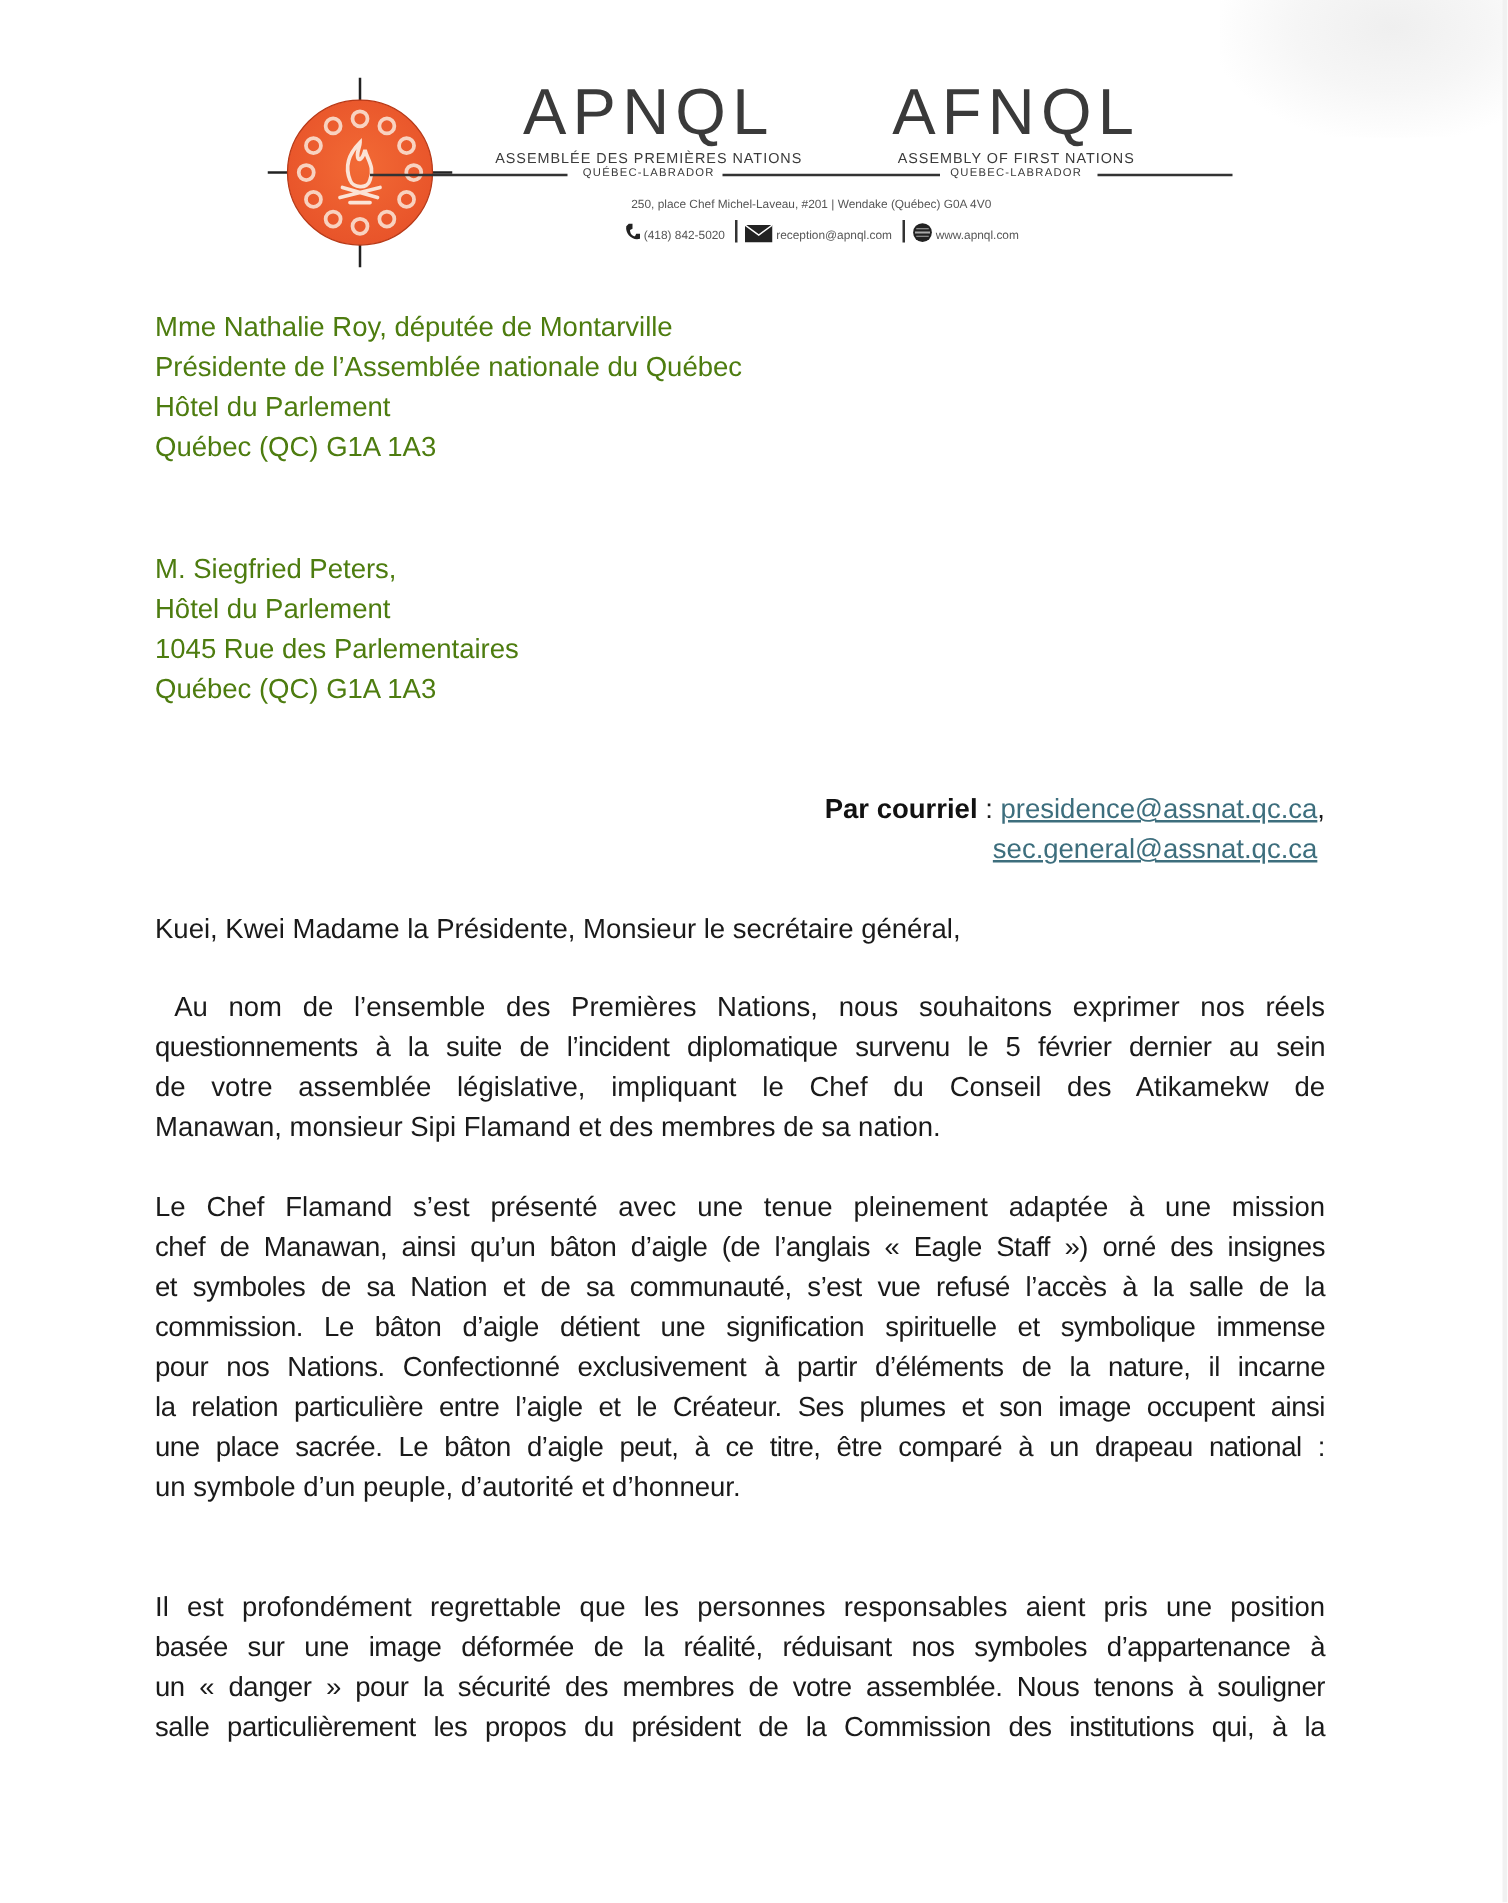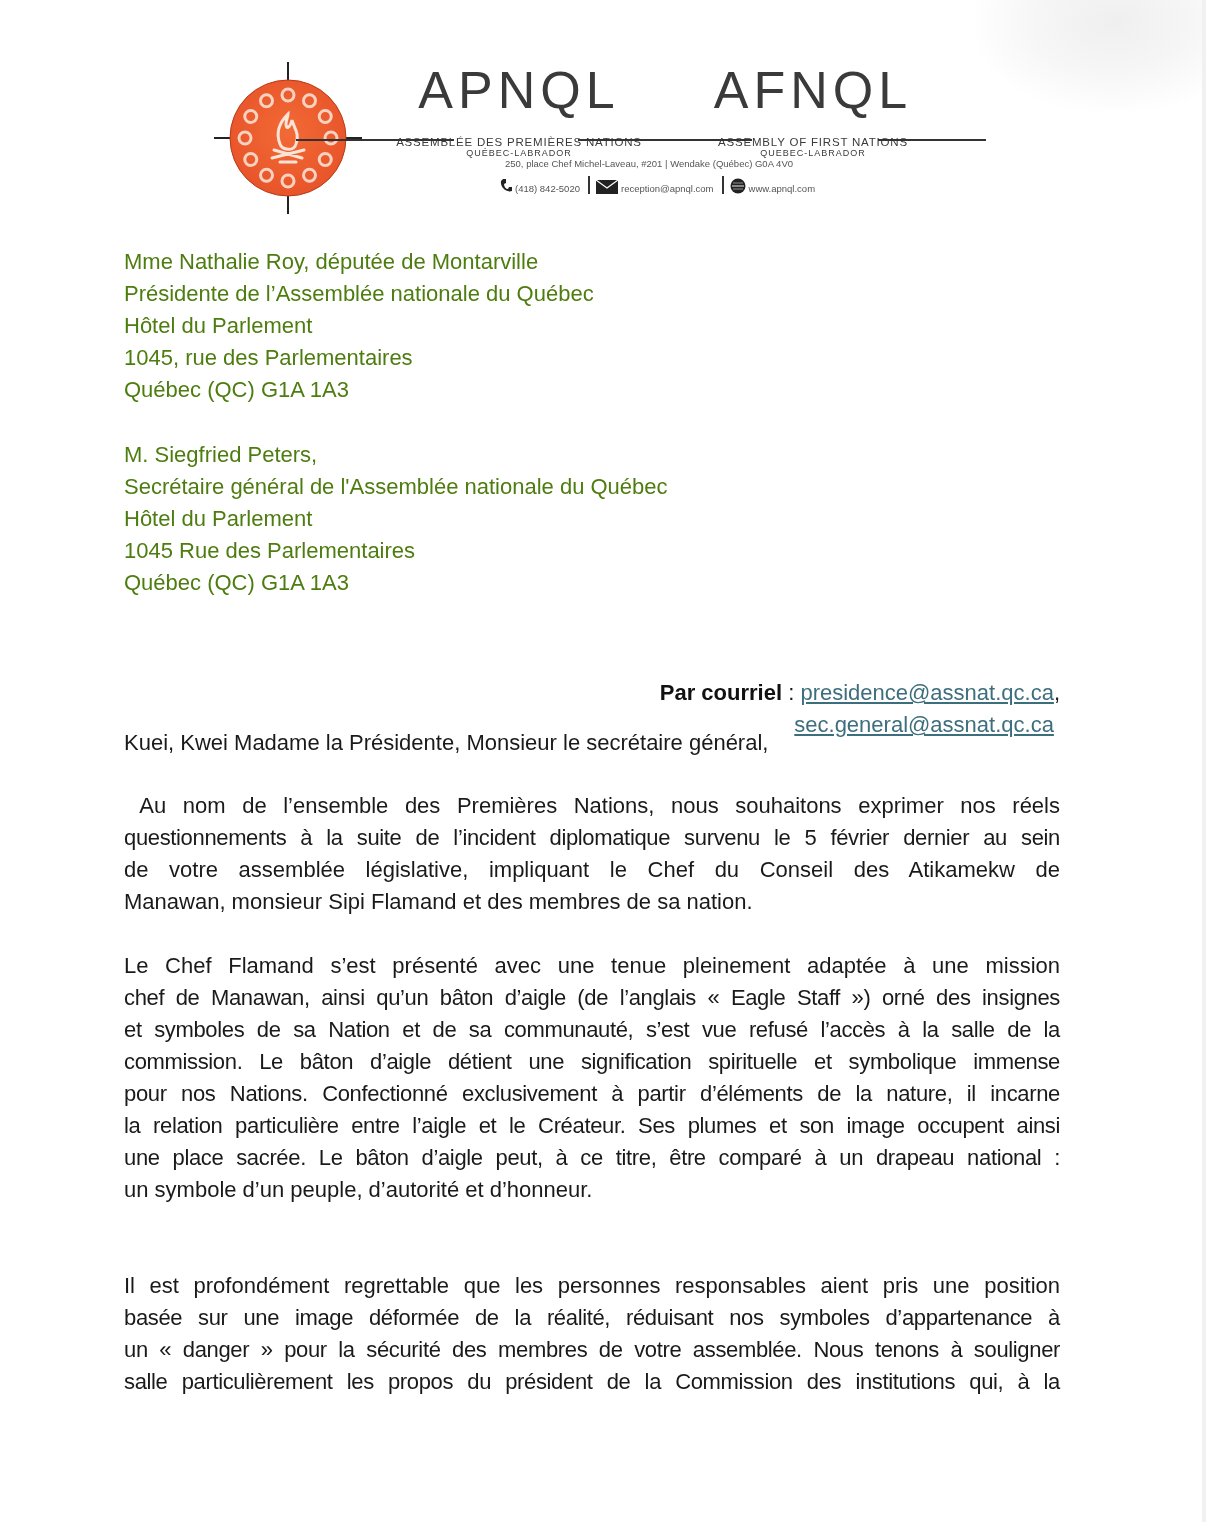--- a/index.html
+++ b/index.html
@@ -13,39 +13,39 @@
     background: radial-gradient(ellipse at 60% 20%, #efefef 0%, #f6f6f6 40%, rgba(255,255,255,0) 75%);
   }
   .right-edge { position: absolute; right: 0; top: 0; width: 4px; height: 1522px; background: #f1f1f1; }
 
   
   .logo { position: absolute; left: 214px; top: 62px; width: 148px; height: 152px; }
   .org { position: absolute; top: 60px; color: #3a3a3a; font-weight: normal; text-align: center; }
   .org-fr { left: 386px; width: 266px; }
   .org-en { left: 700px; width: 226px; }
   .acronym { font-size: 52px; letter-spacing: 5px; line-height: 60px; display: block; }
-  .org-name { font-size: 11.5px; letter-spacing: 0.8px; line-height: 12px; display: block; margin-top: 16px; white-space: nowrap; }
+  .org-name { font-size: 11.5px; letter-spacing: 0.8px; line-height: 12px; display: block; margin-top: 1px; white-space: nowrap; }
   .region { font-size: 9px; letter-spacing: 1px; line-height: 10px; display: block; white-space: nowrap; }
   .rule { position: absolute; top: 139px; height: 2px; background: #333; }
   .rule-a { left: 296px; width: 158px; }
   .rule-b { left: 578px; width: 174px; }
   .rule-c { left: 878px; width: 108px; }
 
   .contact-addr { position: absolute; left: 505px; top: 158px; font-size: 9.5px; color: #555; white-space: nowrap; text-align: right; }
   .contact-row { position: absolute; left: 500px; top: 174px; height: 20px; display: flex; align-items: flex-end; font-size: 9.5px; color: #555; white-space: nowrap; }
   .contact-row .sep { width: 2px; height: 18px; background: #333; margin: 0 6px 0 8px; }
   .ic { display: inline-flex; align-items: center; justify-content: center; margin-right: 3px; }
 
   
   .block { position: absolute; left: 124px; font-size: 22px; line-height: 32px; color: #4d7c0f; }
   .block div { white-space: nowrap; }
   .block-1 { top: 246px; }
   .block-2 { top: 439px; }
 
-  .courriel { position: absolute; right: 146px; top: 631px; font-size: 22px; line-height: 32px; text-align: right; margin-top: 46px; }
+  .courriel { position: absolute; right: 146px; top: 631px; font-size: 22px; line-height: 32px; text-align: right; }
   .courriel .lbl { font-weight: bold; color: #111; }
   .courriel a { color: #3d6e7d; text-decoration: underline; }
   .courriel .line2 { display: block; }
 
   .salutation { position: absolute; left: 124px; top: 727px; font-size: 22px; line-height: 32px; white-space: nowrap; }
 
   
   .para { position: absolute; left: 124px; width: 936px; font-size: 22px; line-height: 32px; }
   .para .ln { display: block; text-align: justify; text-align-last: justify; white-space: nowrap; }
   .para .ln.last { text-align-last: left; }
@@ -129,26 +129,24 @@
         </svg>
     </span>
     <span>www.apnql.com</span>
   </div>
 </div>
 
 <div class="block block-1">
   <div>Mme Nathalie Roy, députée de Montarville</div>
   <div>Présidente de l’Assemblée nationale du Québec</div>
   <div>Hôtel du Parlement</div>
-  <div>1045, rue des Parlementaires</div>
   <div>Québec (QC) G1A 1A3</div>
 </div>
 <div class="block block-2">
   <div>M. Siegfried Peters,</div>
-  <div>Secrétaire général de l'Assemblée nationale du Québec</div>
   <div>Hôtel du Parlement</div>
   <div>1045 Rue des Parlementaires</div>
   <div>Québec (QC) G1A 1A3</div>
 </div>
 
 <div class="courriel">
   <span class="lbl">Par courriel</span><span> : </span><a>presidence@assnat.qc.ca</a><span>,</span>
   <span class="line2"><a>sec.general@assnat.qc.ca</a><span style="visibility:hidden">,</span></span>
 </div>
 

